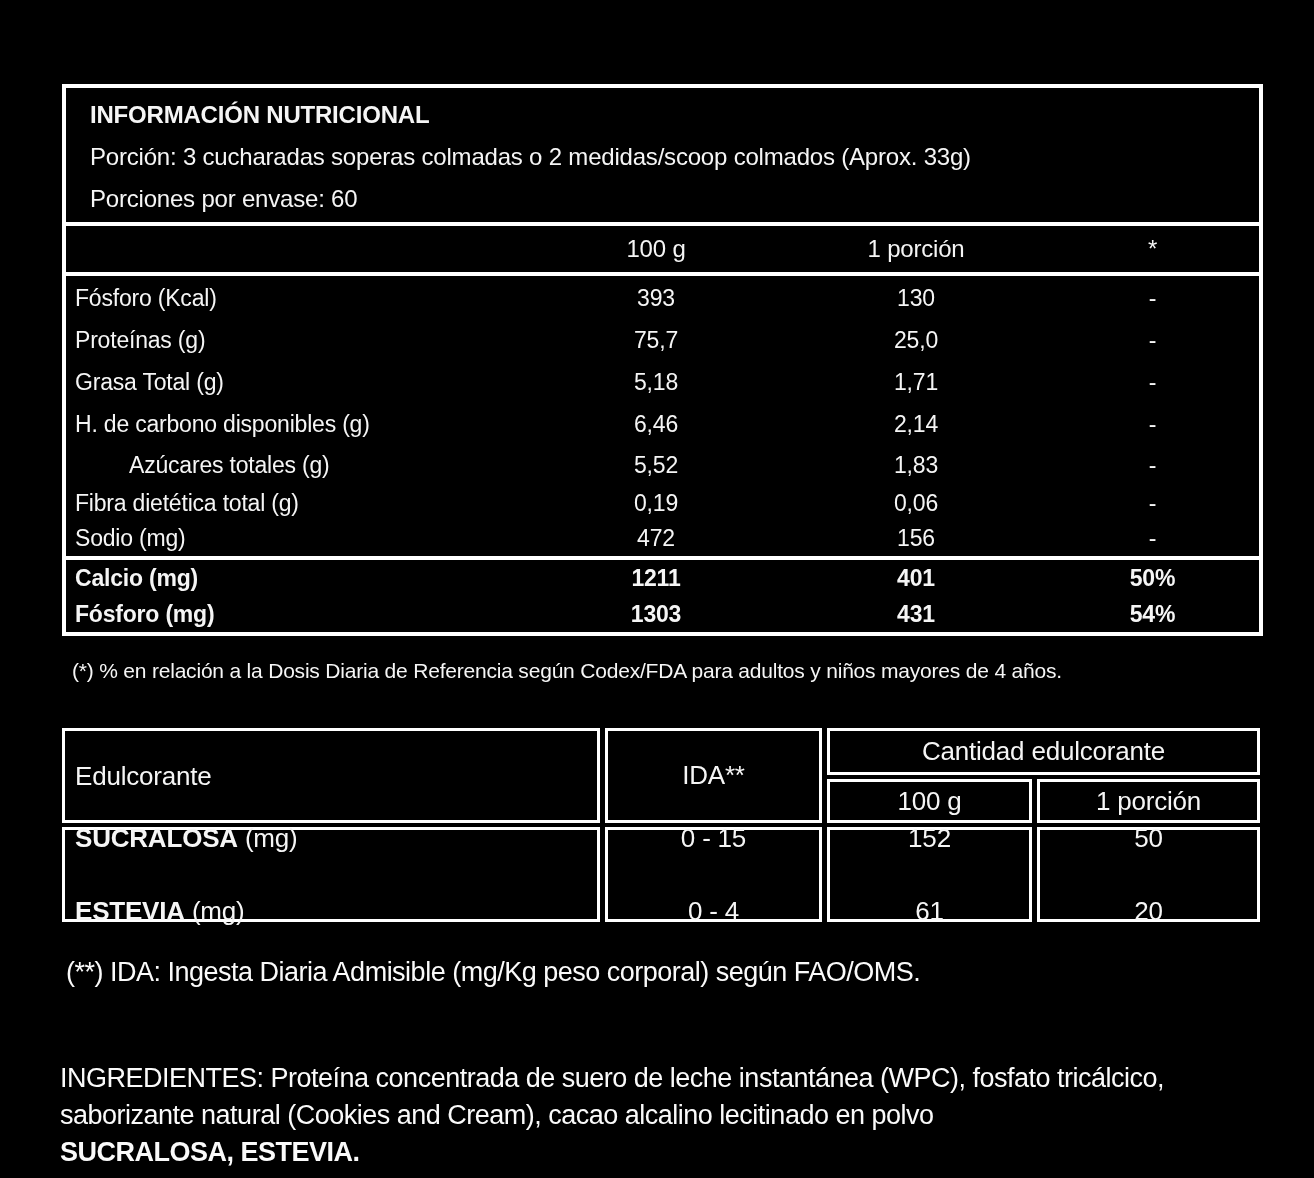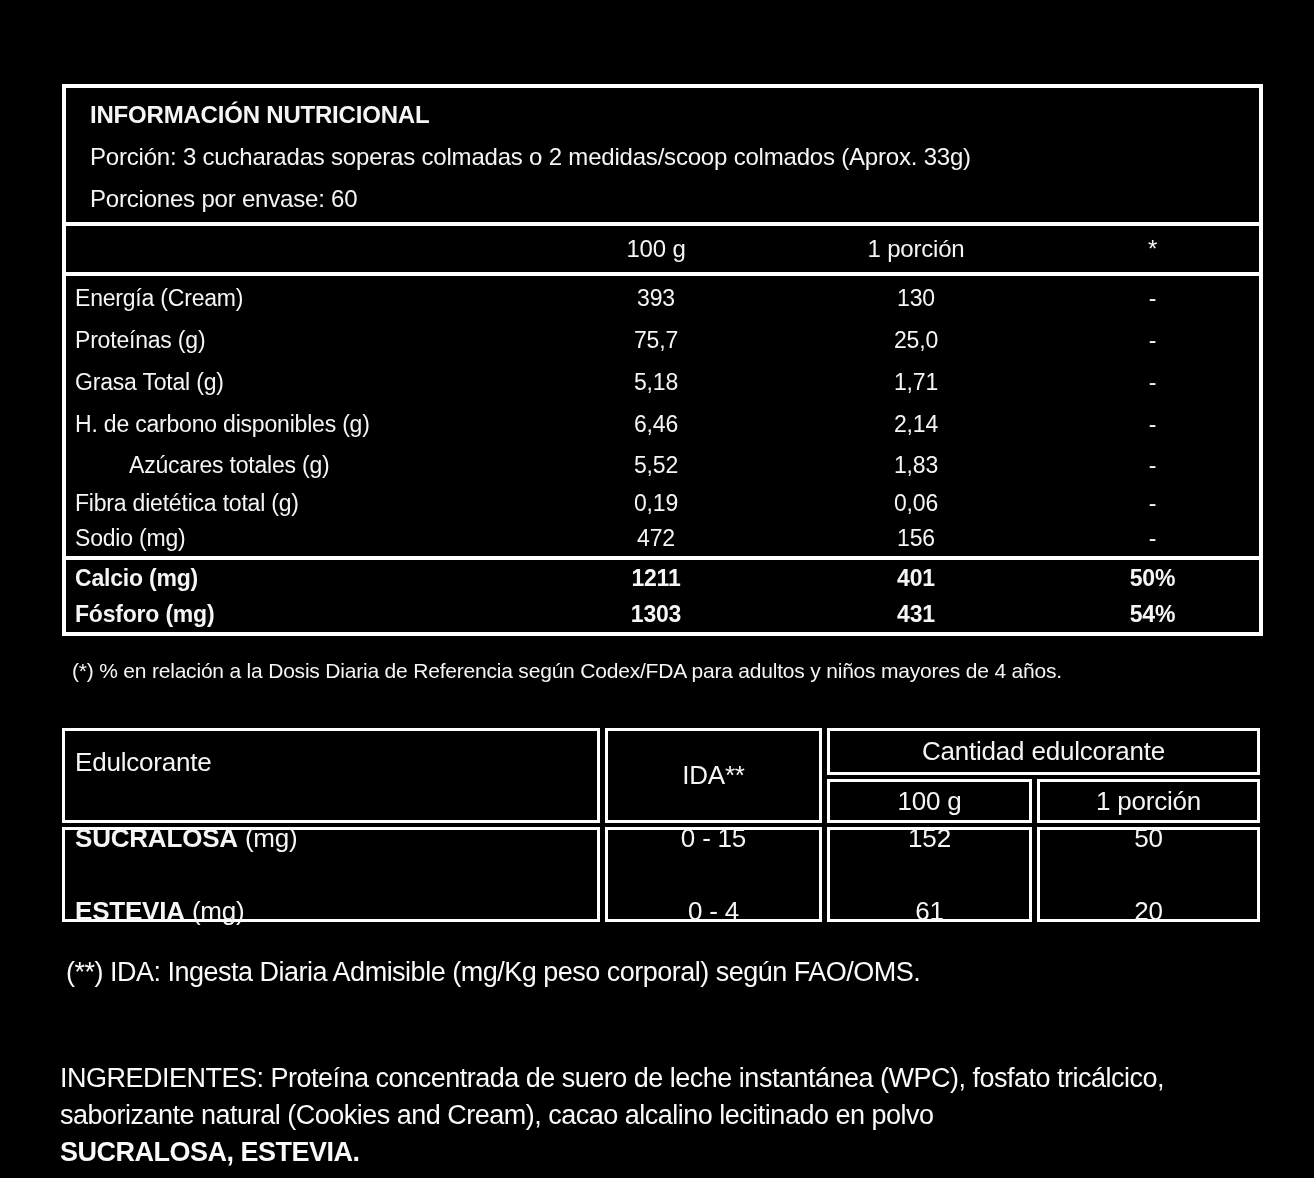--- a/index.html
+++ b/index.html
@@ -65,22 +65,22 @@
     grid-template-columns: 538px 217px 205px 223px;
     grid-template-rows: 47px 44px 95px;
     column-gap: 5px;
     row-gap: 4px;
     font-size: 26px;
     letter-spacing: -0.2px;
   }
   .scell { border: 3px solid #fff; background: #000; }
   .cell-edulcorante {
     grid-column: 1; grid-row: 1 / span 2;
-    display: flex; align-items: flex-start;
-    padding: 16px 0 6px 10px;
+    display: flex; align-items: center;
+    padding: 8px 0 6px 10px;
   }
   .cell-ida-head {
     grid-column: 2; grid-row: 1 / span 2;
     display: flex; align-items: center; justify-content: center;
   }
   .cell-cantidad { grid-column: 3 / span 2; grid-row: 1;
     display: flex; align-items: center; justify-content: center; }
   .cell-sub { display: flex; align-items: center; justify-content: center; }
   .cell-data { display: flex; flex-direction: column; justify-content: center; gap: 28px; }
   .cell-data .dline { line-height: 45px; text-align: center; }
@@ -123,21 +123,21 @@
       <div class="nrow" style="height:100%">
         <div class="c-label"></div>
         <div class="c-num">100 g</div>
         <div class="c-num">1 porción</div>
         <div class="c-num">*</div>
       </div>
     </div>
 
     <div class="nbody1">
       <div class="nrow h42">
-        <div class="c-label">Energía (Cream)</div>
+        <div class="c-label">Fósforo (Kcal)</div>
         <div class="c-num">393</div>
         <div class="c-num">130</div>
         <div class="c-num">-</div>
       </div>
       <div class="nrow h42">
         <div class="c-label">Proteínas (g)</div>
         <div class="c-num">75,7</div>
         <div class="c-num">25,0</div>
         <div class="c-num">-</div>
       </div>

